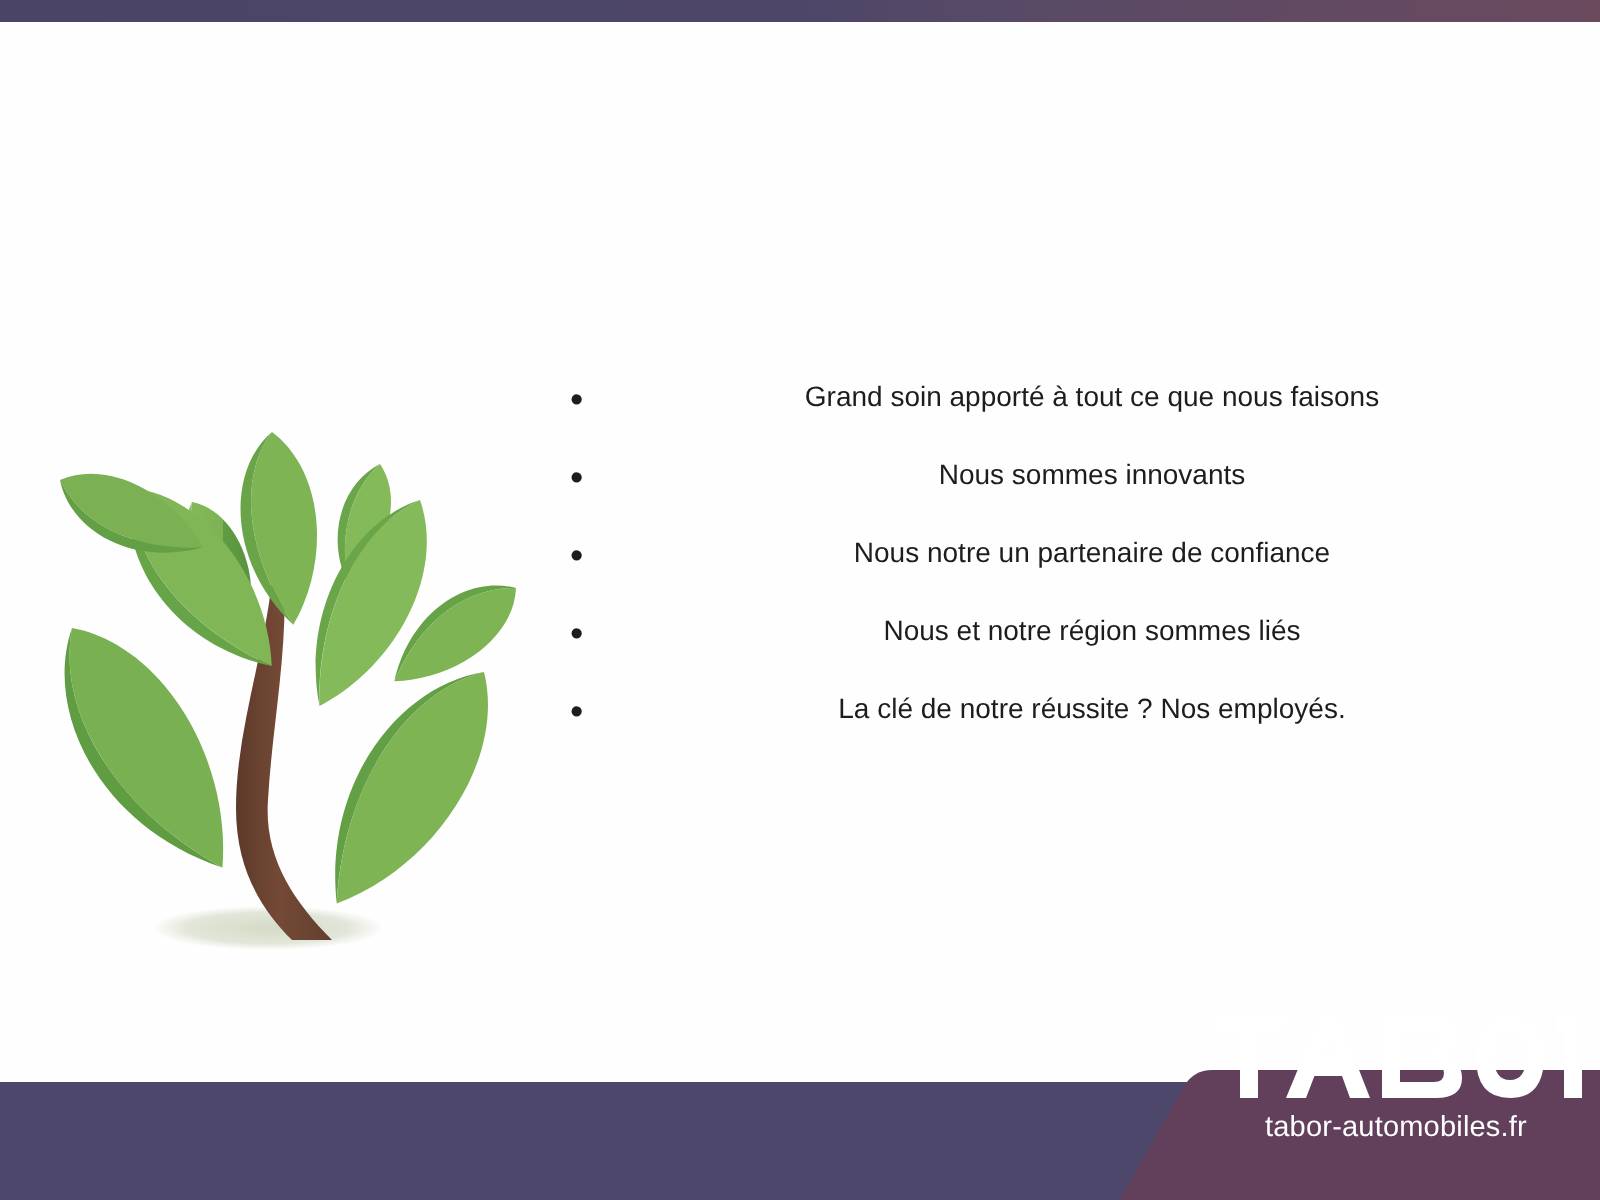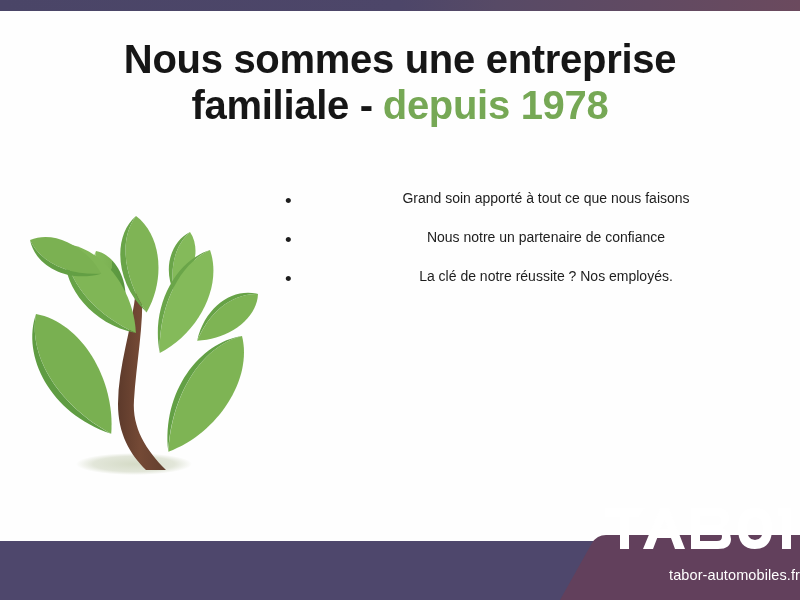--- a/index.html
+++ b/index.html
@@ -123,39 +123,30 @@
     color: #ffffff;
     letter-spacing: 1.5px;
     line-height: 1;
     height: 42px;
   }
   .logo-word svg { display: block; margin: 0 auto; }
   .logo-url {
     font-size: 14.5px;
     color: #ffffff;
     letter-spacing: 0.1px;
-    margin-top: 17px;
-    text-align: right;
+    margin-top: 6px;
   }
 </style>
 </head>
 <body>
 
 <div class="slide">
 
   <div class="top-bar"></div>
 
-  <div class="title-block">
-    <div class="title-line">
-      <span>Nous sommes une entreprise</span>
-    </div>
-    <div class="title-line">
-      <span>familiale -</span><span class="spacer"></span><span class="accent">depuis 1978</span>
-    </div>
-  </div>
 
   <div class="tree">
     <svg width="252" height="296" viewBox="0 0 252 296" xmlns="http://www.w3.org/2000/svg">
       <defs>
         <linearGradient id="lgA" x1="0" y1="0" x2="1" y2="1">
           <stop offset="0%" stop-color="#86bb5c"></stop>
           <stop offset="50%" stop-color="#7cb253"></stop>
           <stop offset="50.1%" stop-color="#5f9c42"></stop>
           <stop offset="100%" stop-color="#55903c"></stop>
         </linearGradient>
@@ -224,21 +215,23 @@
 
       <g transform="translate(224,148) rotate(40)">
         <path d="M0 0 C 36 26, 44 90, 18 136 C -14 94, -26 36, 0 0 Z" fill="#7eb454"></path>
         <path d="M0 0 C -28 32, -26 94, 18 136 C -14 94, -26 36, 0 0 Z" fill="#63a045"></path>
       </g>
     </svg>
   </div>
 
   <ul class="bullets">
     <li>Grand soin apporté à tout ce que nous faisons</li>
+    <li>Nous sommes innovants</li>
     <li>Nous notre un partenaire de confiance</li>
+    <li>Nous et notre région sommes liés</li>
     <li>La clé de notre réussite ? Nos employés.</li>
   </ul>
 
   <div class="bottom-band"></div>
 
   <div class="logo-panel">
     <svg width="252" height="97" viewBox="0 0 252 97" xmlns="http://www.w3.org/2000/svg">
       <path d="M12 97 L 44 40 Q 49 32, 58 32 L 252 32 L 252 97 Z" fill="#62405c"></path>
       <path d="M0 38 L 252 38 L 252 97 L 0 97 Z" fill="#62405c" opacity="0"></path>
     </svg>

